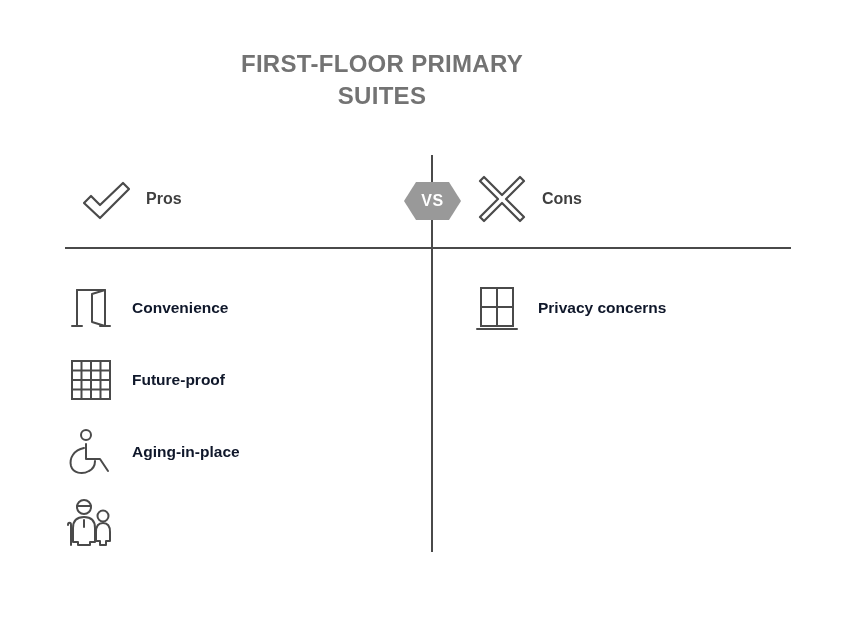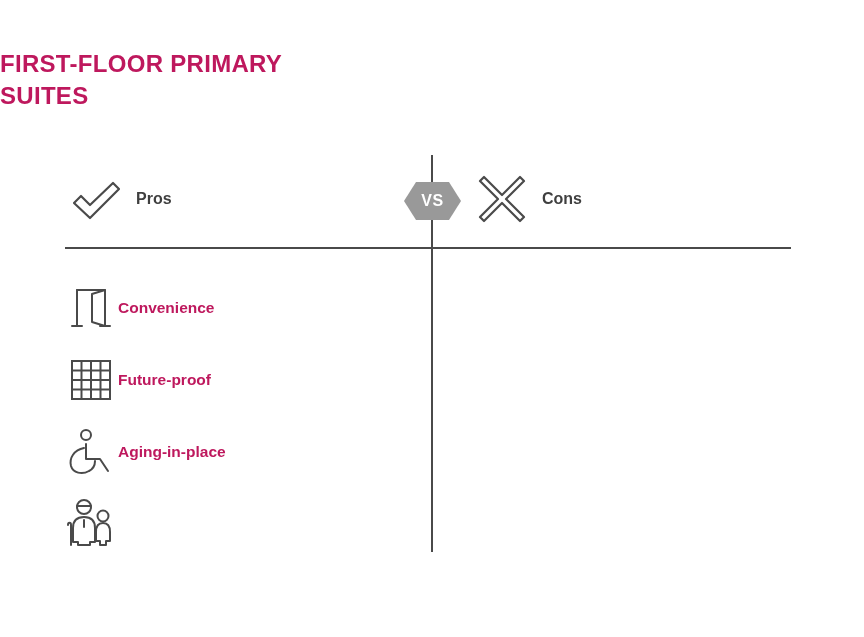--- a/index.html
+++ b/index.html
@@ -21,25 +21,26 @@
     inset: 0;
     background: #ffffff;
   }
 
   
   .title {
     position: absolute;
     left: 0;
     top: 48px;
     width: 764px;
+    text-align: center;
     font-size: 24px;
     font-weight: bold;
     line-height: 32px;
     letter-spacing: 0.3px;
-    color: #be185d;
+    color: #737373;
     white-space: pre-line;
   }
 
   
   .h-divider {
     position: absolute;
     left: 65px;
     top: 247px;
     width: 726px;
     height: 2px;
@@ -83,21 +84,21 @@
   }
 
   
   .col-head {
     position: absolute;
     display: flex;
     align-items: center;
     top: 172px;
     height: 54px;
   }
-  .col-head.pros { left: 70px; text-align: center; }
+  .col-head.pros { left: 80px; text-align: center; }
   .col-head.cons { left: 476px; }
   .col-head .head-icon {
     width: 52px;
     height: 52px;
     flex: 0 0 52px;
     display: block;
   }
   .col-head .head-label {
     margin-left: 14px;
     font-size: 16px;
@@ -120,23 +121,24 @@
     align-items: center;
     height: 72px;
   }
   .item .item-icon {
     width: 54px;
     height: 54px;
     flex: 0 0 54px;
     display: block;
   }
   .item .item-label {
+    margin-left: 14px;
     font-size: 15.5px;
     font-weight: bold;
-    color: #be185d;
+    color: #0f172a;
     white-space: nowrap;
   }
 
   svg { display: block; overflow: visible; }
 </style>
 </head>
 <body>
 
 <div class="canvas">
 
@@ -235,17 +237,30 @@
           </g>
         </svg>
       </span>
     </div>
 
   </div>
 
   <div class="list cons">
 
 
+    <div class="item">
+      <span class="item-icon">
+        <svg viewBox="0 0 54 54" width="54" height="54">
+          <g fill="none" stroke="#4a4a4a" stroke-width="2" stroke-linejoin="miter" stroke-linecap="round">
+            <rect x="11" y="7" width="32" height="38"></rect>
+            <path d="M27 7 L27 45"></path>
+            <path d="M11 26 L43 26"></path>
+            <path d="M7 48 L47 48"></path>
+          </g>
+        </svg>
+      </span>
+      <span class="item-label">Privacy concerns</span>
+    </div>
 
 
   </div>
 
 </div>
 
 </body></html>

